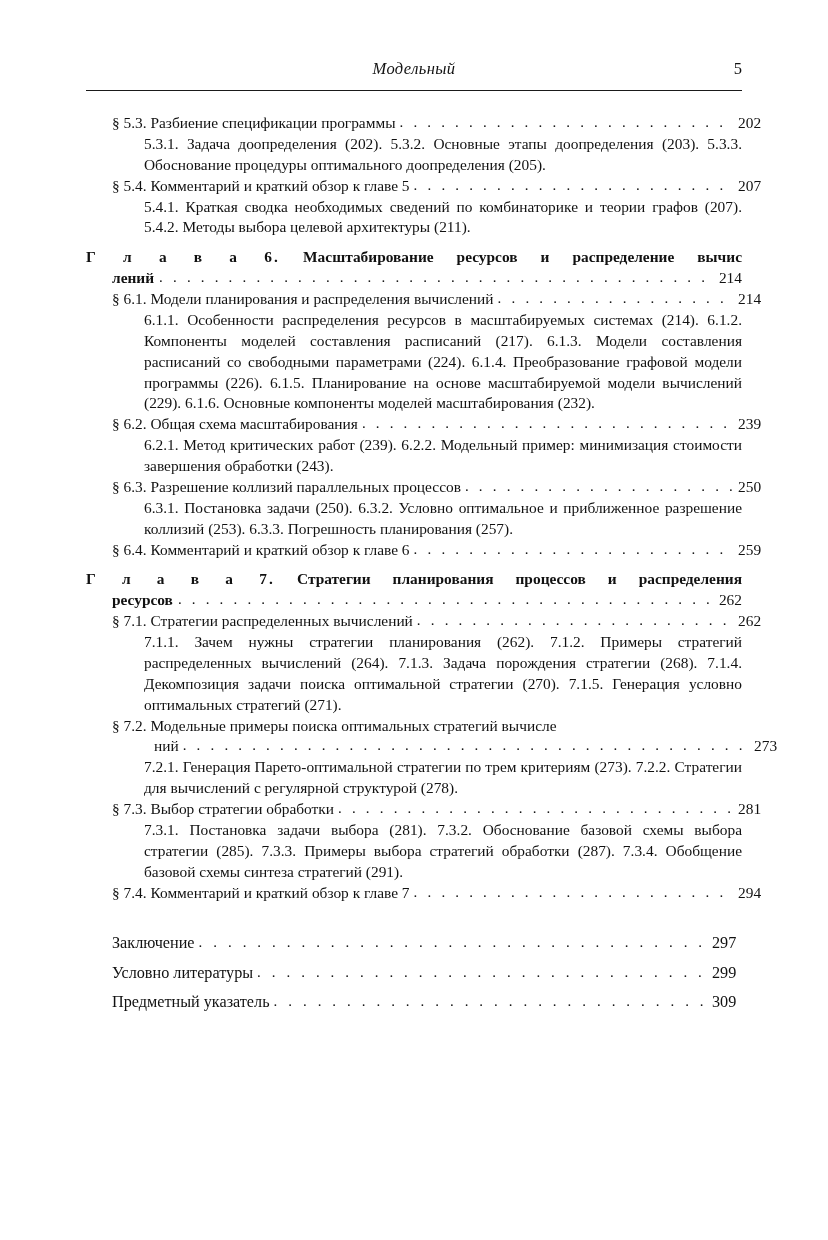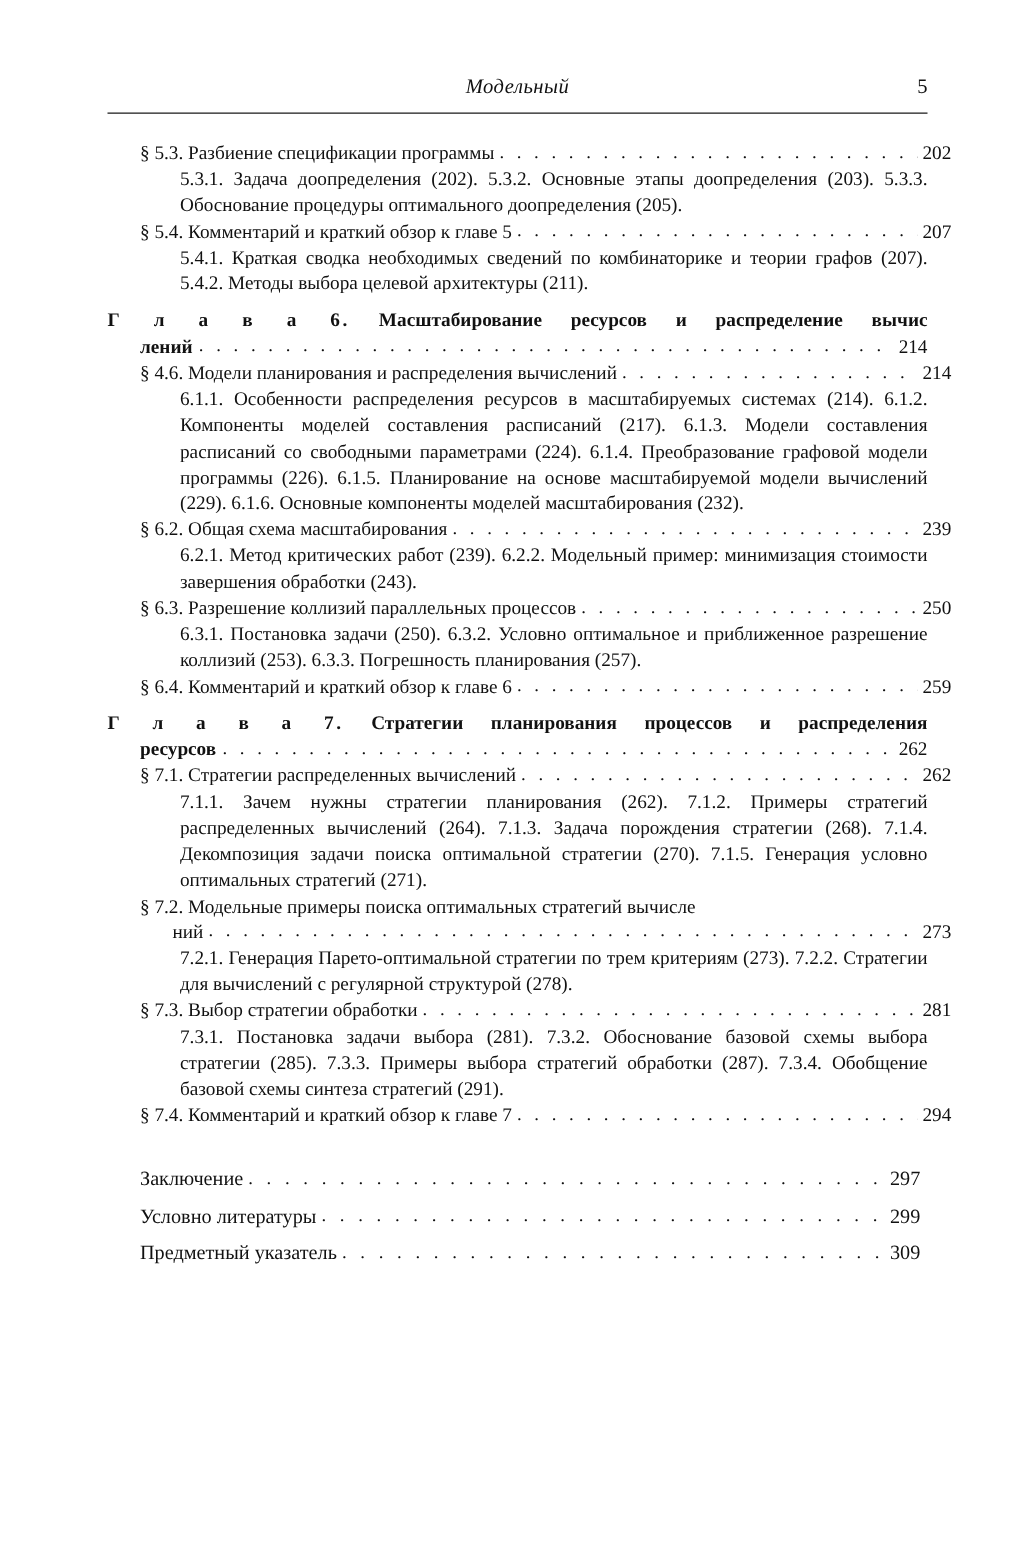--- a/index.html
+++ b/index.html
@@ -163,21 +163,21 @@
         <span class="chap-word">Г л а в а  6.</span><span>&nbsp;</span><span>Масштабирование ресурсов и распределение вычис­</span>
       </div>
       <div class="chap-second">
         <span class="label">лений</span>
         <span class="leaders">. . . . . . . . . . . . . . . . . . . . . . . . . . . . . . . . . . . . . . . . . . . . . . . . . . . . . . . . . . . . . . . . . . . . .</span>
         <span class="pageno">214</span>
       </div>
     </div>
 
     <div class="entry sec">
-      <span class="label">§ 4.6. Модели планирования и распределения вычислений</span>
+      <span class="label">§ 6.1. Модели планирования и распределения вычислений</span>
       <span class="leaders">. . . . . . . . . . . . . . . . . . . . . . . . . . . . . . . . . . . . . . . . . . . . . . . . . . . . . . . . . . . . . . . . . . . . .</span>
       <span class="pageno">214</span>
     </div>
     <div class="desc">6.1.1. Особенности распределения ресурсов в масштабируемых системах (214). 6.1.2. Компоненты моделей составления расписа­ний (217). 6.1.3. Модели составления расписаний со свободными параметрами (224). 6.1.4. Преобразование графовой модели про­граммы (226). 6.1.5. Планирование на основе масштабируемой модели вычислений (229). 6.1.6. Основные компоненты моделей масштабирования (232).</div>
 
     <div class="entry sec">
       <span class="label">§ 6.2. Общая схема масштабирования</span>
       <span class="leaders">. . . . . . . . . . . . . . . . . . . . . . . . . . . . . . . . . . . . . . . . . . . . . . . . . . . . . . . . . . . . . . . . . . . . .</span>
       <span class="pageno">239</span>
     </div>
@@ -209,21 +209,21 @@
 
     <div class="entry sec">
       <span class="label">§ 7.1. Стратегии распределенных вычислений</span>
       <span class="leaders">. . . . . . . . . . . . . . . . . . . . . . . . . . . . . . . . . . . . . . . . . . . . . . . . . . . . . . . . . . . . . . . . . . . . .</span>
       <span class="pageno">262</span>
     </div>
     <div class="desc">7.1.1. Зачем нужны стратегии планирования (262). 7.1.2. При­меры стратегий распределенных вычислений (264). 7.1.3. За­дача порождения стратегии (268). 7.1.4. Декомпозиция задачи поиска оптимальной стратегии (270). 7.1.5. Генерация условно оптимальных стратегий (271).</div>
 
     <div class="sec">
       <div class="justify-line">§ 7.2. Модельные примеры поиска оптимальных стратегий вычисле­</div>
-      <div class="entry" style="margin-left:26px;">
+      <div class="entry" style="margin-left:42px;">
         <span class="label">ний</span>
         <span class="leaders">. . . . . . . . . . . . . . . . . . . . . . . . . . . . . . . . . . . . . . . . . . . . . . . . . . . . . . . . . . . . . . . . . . . . .</span>
         <span class="pageno">273</span>
       </div>
     </div>
     <div class="desc">7.2.1. Генерация Парето-оптимальной стратегии по трем кри­териям (273). 7.2.2. Стратегии для вычислений с регулярной структурой (278).</div>
 
     <div class="entry sec">
       <span class="label">§ 7.3. Выбор стратегии обработки</span>
       <span class="leaders">. . . . . . . . . . . . . . . . . . . . . . . . . . . . . . . . . . . . . . . . . . . . . . . . . . . . . . . . . . . . . . . . . . . . .</span>

